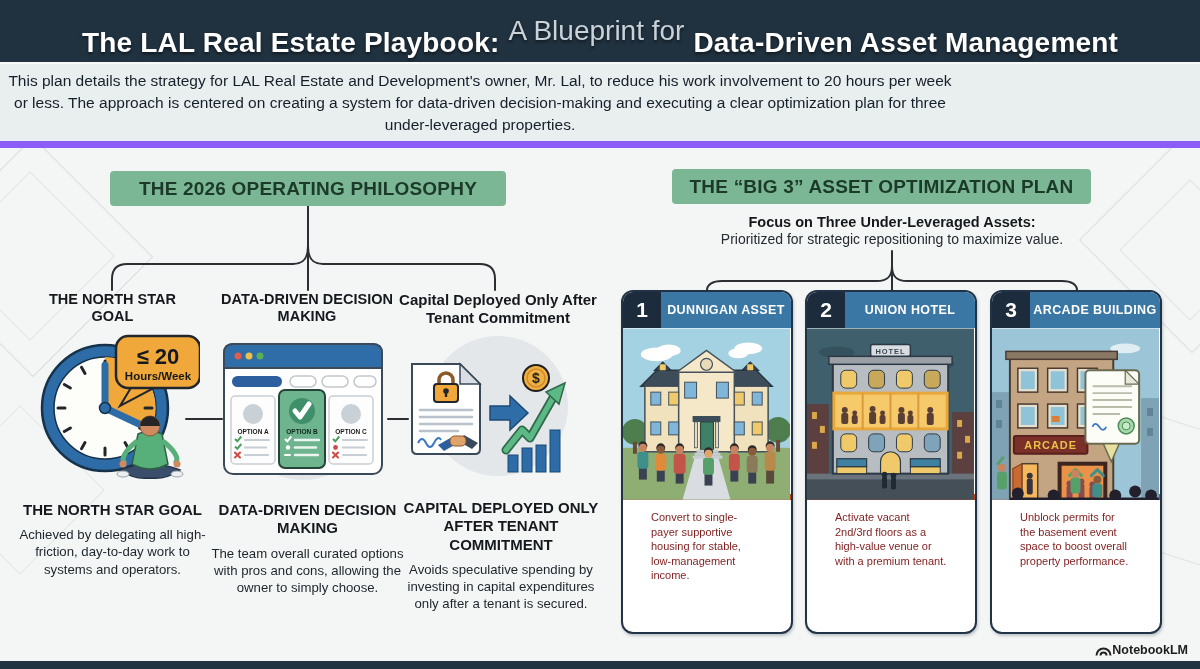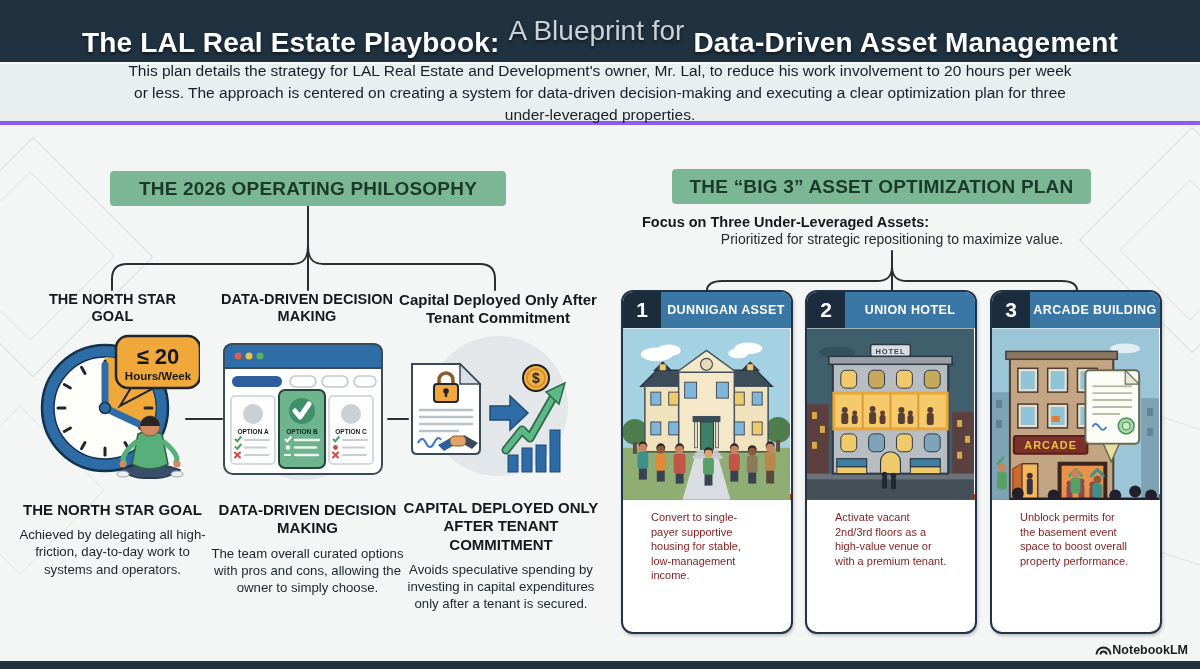--- a/index.html
+++ b/index.html
@@ -12,40 +12,40 @@
   .header {
     position:absolute; left:0; top:0; width:1200px; height:62px;
     background:#20313f; display:flex; align-items:center; justify-content:center;
   }
   .header .t1,.header .t3 { color:#ffffff; font-weight:800; font-size:28px; letter-spacing:.2px;
     text-shadow:0 2px 3px rgba(0,0,0,.5);margin-top:24px; }
   .header .t2 { color:#c9d2d9; font-weight:400; font-size:28px; margin:0 9px;
     text-shadow:0 2px 3px rgba(0,0,0,.5); }
   
   .intro {
-    position:absolute; left:0; top:62px; width:1200px; height:63px;
-    background:#e9eeef; border-top:2px solid #f8fafa; border-bottom:4px solid #8b5cf6;
-    display:flex; align-items:center; justify-content:center;
+    position:absolute; left:0; top:62px; width:1200px; height:86px;
+    background:#e9eeef; border-top:2px solid #f8fafa; border-bottom:7px solid #8b5cf6;
+    display:flex; align-items:center; justify-content:flex-start;
   }
   .intro p { width:960px; margin:0; text-align:center; font-size:15.5px; line-height:1.42;
     color:#16202a; font-weight:500; }
   
   .bp { position:absolute; border:1.5px solid #c7cdd0; opacity:.6; transform:rotate(45deg); z-index:0; }
   
   .connectors { position:absolute; left:0; top:0; z-index:1; pointer-events:none; }
   
   .green-title {
     position:absolute; z-index:2; background:#7cb795; border-radius:4px;
     color:#1c3a2a; font-weight:800; font-size:19px; letter-spacing:.2px;
     display:flex; align-items:center; justify-content:center;
   }
   .gt-left  { left:110px; top:171px; width:396px; height:35px; }
   .gt-right { left:672px; top:169px; width:419px; height:35px; }
   .focus-bold { position:absolute; z-index:2; left:642px; top:214px; width:500px;
-    font-weight:800; font-size:14.5px; color:#15191d; }
+    text-align:center; font-weight:800; font-size:14.5px; color:#15191d; }
   .focus-sub  { position:absolute; z-index:2; left:642px; top:231px; width:500px;
     text-align:center; font-weight:400; font-size:14px; color:#242b31; }
   
   .col-label { position:absolute; z-index:2; text-align:center; font-weight:800;
     font-size:14.5px; color:#15191d; line-height:1.2; }
   .cl1 { left:40px;  top:291px; width:145px; }
   .cl2 { left:212px; top:291px; width:190px; }
   .cl3 { left:398px; top:291px; width:200px; font-size:15px; }
   .illus { position:absolute; z-index:2; }
   .col-block { position:absolute; z-index:2; text-align:center; }
@@ -63,21 +63,21 @@
   .ac1 { left:621px; } .ac2 { left:805px; } .ac3 { left:990px; }
   .card-header { display:flex; height:36px; }
   .card-num { width:38px; background:#1d2c3c; color:#fff; font-weight:800; font-size:21px;
     display:flex; align-items:center; justify-content:center; }
   .card-banner { flex:1; background:#3a77a5; color:#fff; font-weight:800; font-size:12.5px;
     letter-spacing:.4px; display:flex; align-items:center; justify-content:center; }
   .card-illus { height:172px; border-bottom:6px solid #c2410c; line-height:0; }
   .card-body { padding:10px 28px; font-size:11px; line-height:1.32; color:#7f1d1d; font-weight:500; }
   
   .bottom-bar { position:absolute; left:0; bottom:0; width:1200px; height:8px; background:#20313f; z-index:3; }
-  .brand { position:absolute; right:12px; top:643px; z-index:4; display:flex; 
+  .brand { position:absolute; right:12px; top:643px; z-index:4; display:flex; align-items:center; 
     font-size:12.5px; font-weight:700; color:#1d1d1d; }
 </style>
 </head>
 <body>
 
 <div class="canvas">
 
   <div class="bp" style="left:-52px; top:172px; width:170px; height:170px;"></div>
   <div class="bp" style="left:-30px; top:196px; width:120px; height:120px; opacity:.45;"></div>
   <div class="bp" style="left:-40px; top:430px; width:120px; height:120px; opacity:.4;"></div>

